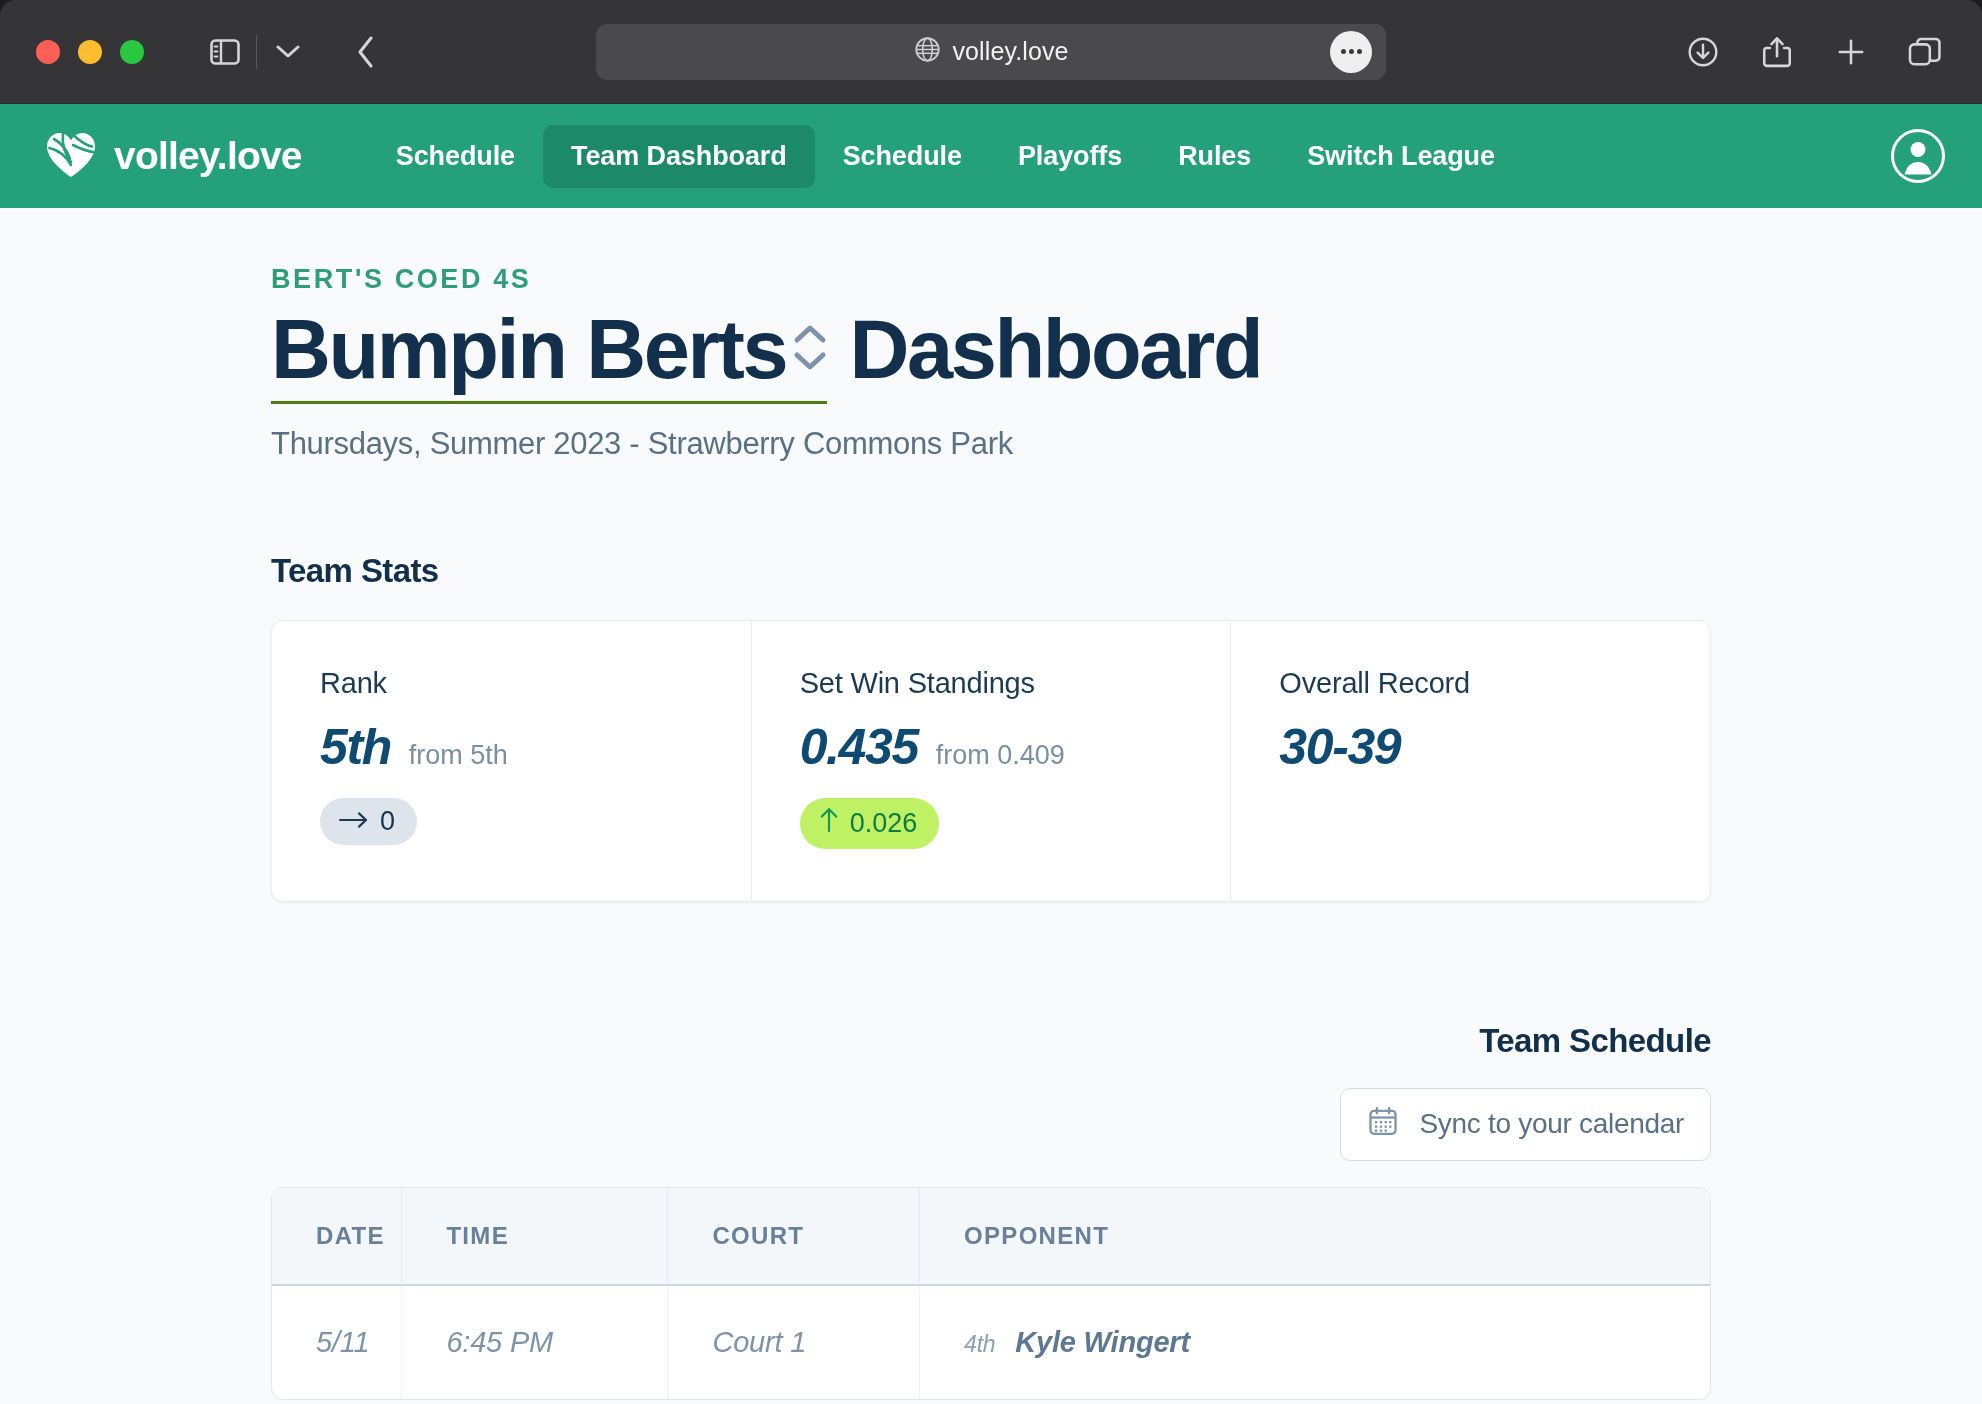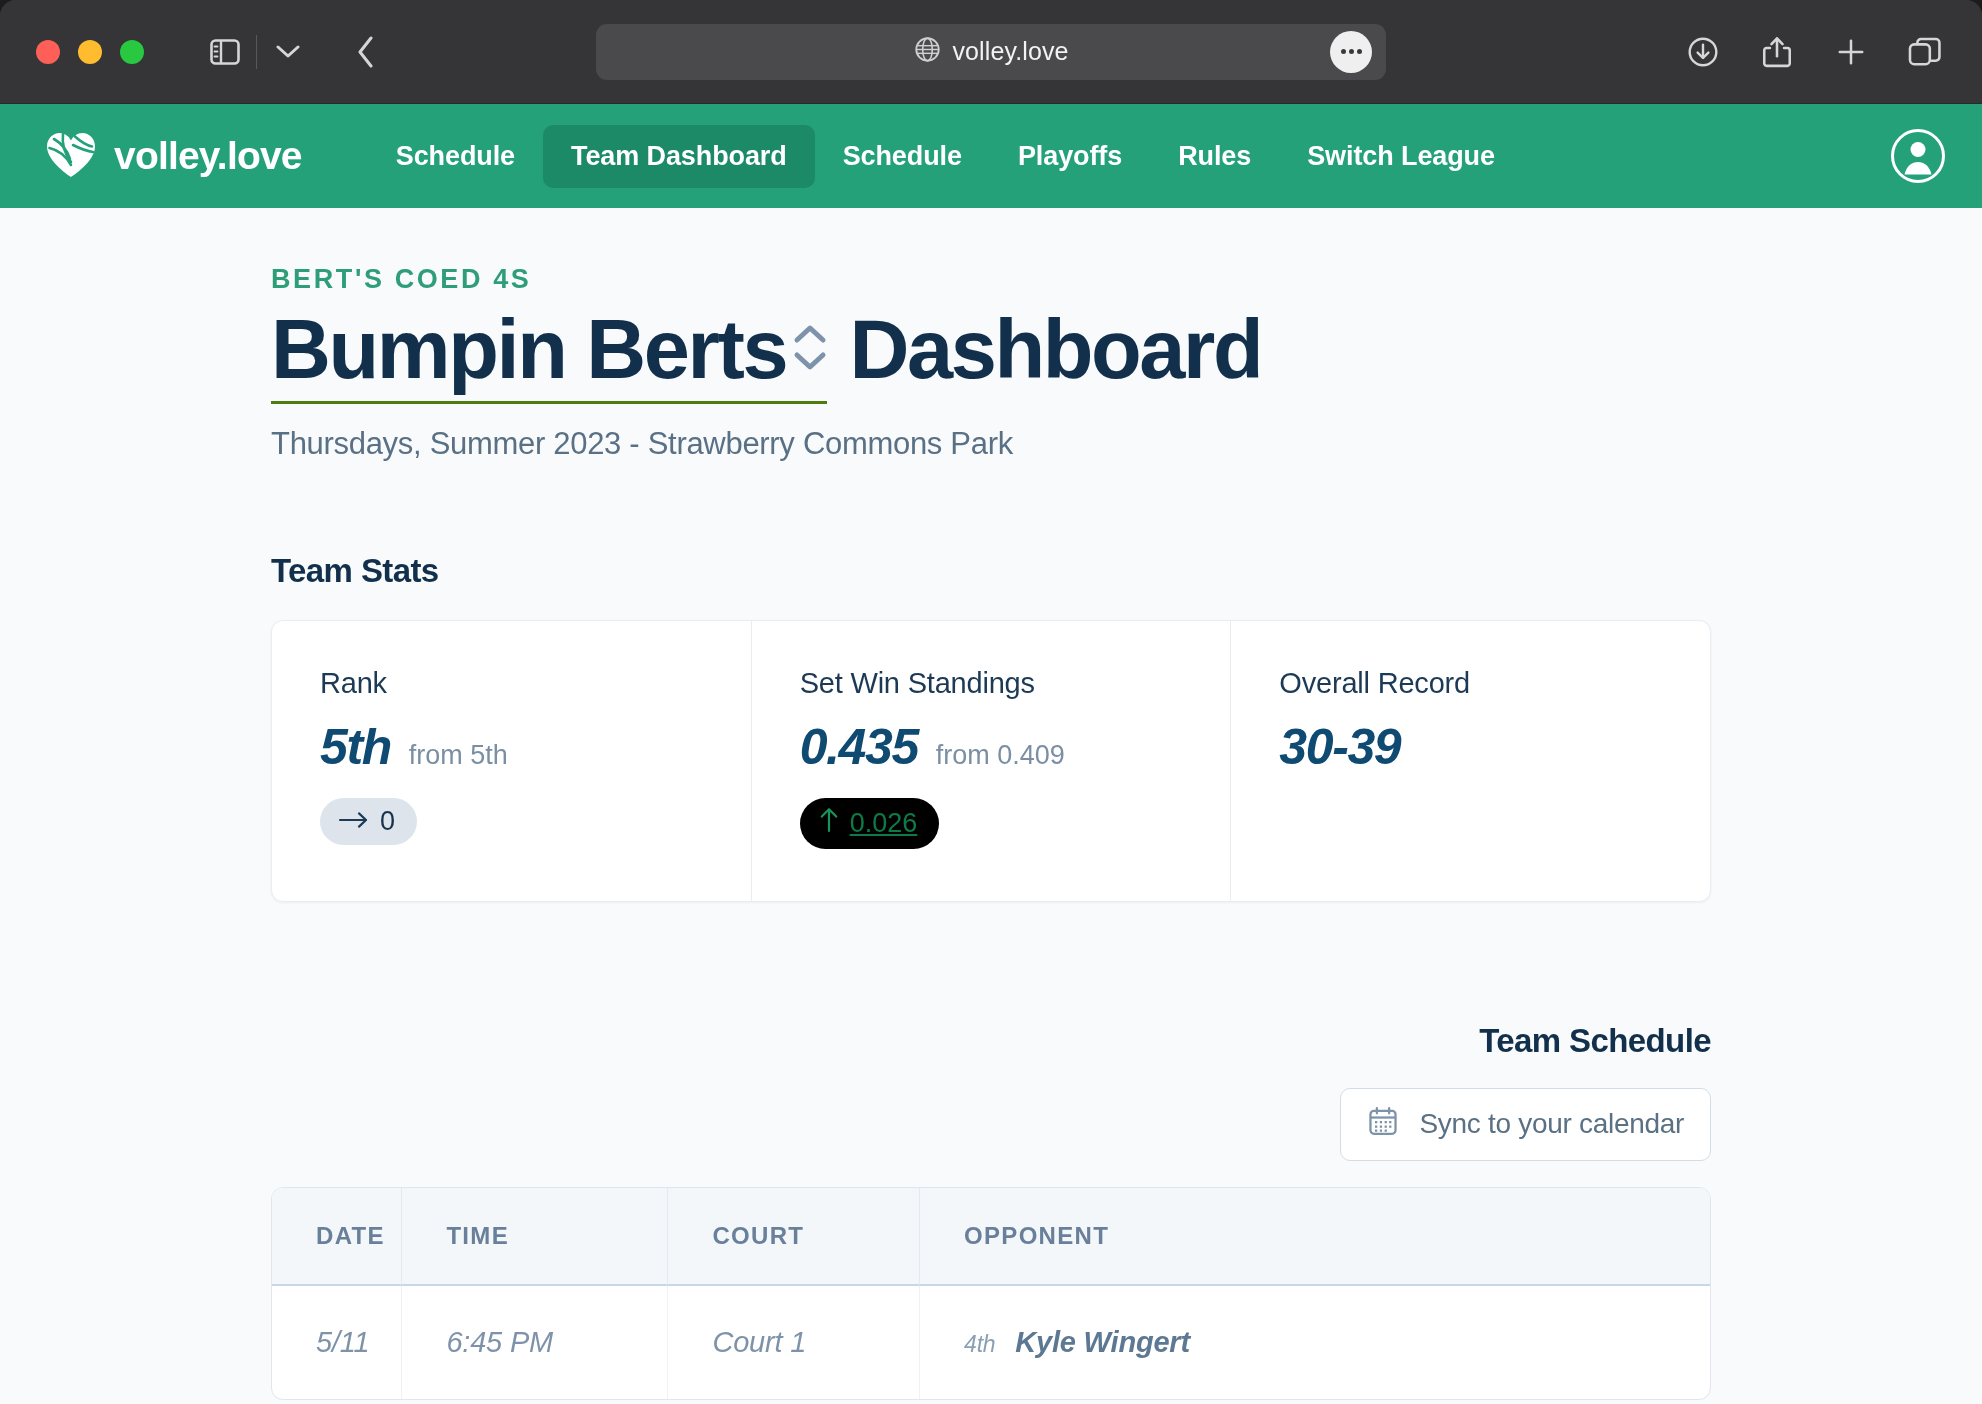--- a/index.html
+++ b/index.html
@@ -266,21 +266,21 @@
   .badge {
     display: inline-flex;
     align-items: center;
     gap: 10px;
     border-radius: 999px;
     padding: 8px 22px 8px 18px;
     font-size: 27px;
     font-weight: 400;
   }
   .badge.neutral { background: #dde4ec; color: #16324c; }
-  .badge.up { background: #000000; color: #0e7a46; text-decoration: underline; }
+  .badge.up { background: #bef264; color: #0e7a46; }
 
   
   .sched-head {
     display: flex;
     align-items: flex-end;
     gap: 28px;
     margin-top: 120px;
     margin-bottom: 26px;
     flex-direction: column;
   }

